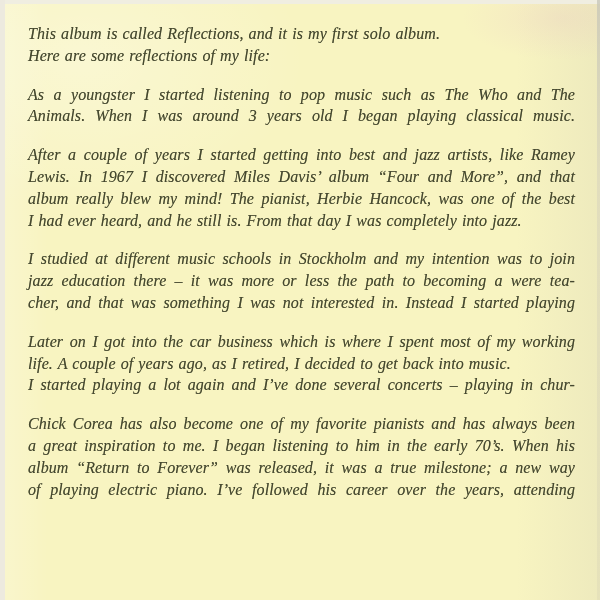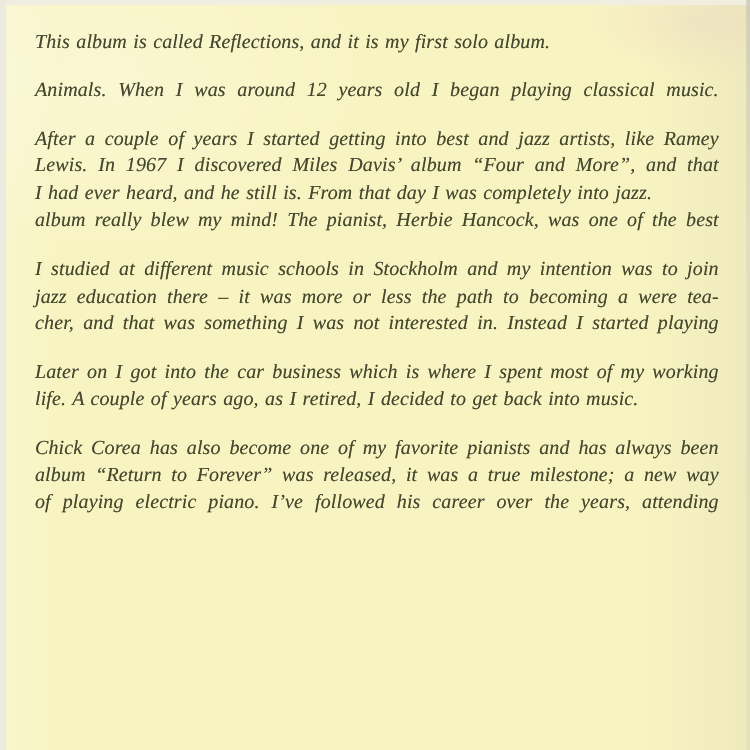--- a/index.html
+++ b/index.html
@@ -55,38 +55,42 @@
 </head>
 <body>
 
 <div class="page">
   <div class="edge-top"></div>
   <div class="edge-left"></div>
   <div class="edge-right"></div>
   <div class="text-block">
       <div class="paragraph">
         <div class="line">This album is called Reflections, and it is my first solo album.</div>
+        <div class="line">Here are some reflections of my life:</div>
       </div>
       <div class="paragraph">
-        <div class="line just">Animals. When I was around 12 years old I began playing classical music.</div>
+        <div class="line just">As a youngster I started listening to pop music such as The Who and The</div>
+        <div class="line just">Animals. When I was around 3 years old I began playing classical music.</div>
       </div>
       <div class="paragraph">
         <div class="line just">After a couple of years I started getting into best and jazz artists, like Ramey</div>
         <div class="line just">Lewis. In 1967 I discovered Miles Davis’ album “Four and More”, and that</div>
+        <div class="line just">album really blew my mind! The pianist, Herbie Hancock, was one of the best</div>
         <div class="line">I had ever heard, and he still is. From that day I was completely into jazz.</div>
-        <div class="line just">album really blew my mind! The pianist, Herbie Hancock, was one of the best</div>
       </div>
       <div class="paragraph">
         <div class="line just">I studied at different music schools in Stockholm and my intention was to join</div>
         <div class="line just">jazz education there – it was more or less the path to becoming a were tea-</div>
         <div class="line just">cher, and that was something I was not interested in. Instead I started playing</div>
       </div>
       <div class="paragraph">
         <div class="line just">Later on I got into the car business which is where I spent most of my working</div>
         <div class="line">life. A couple of years ago, as I retired, I decided to get back into music.</div>
+        <div class="line just">I started playing a lot again and I’ve done several concerts – playing in chur-</div>
       </div>
       <div class="paragraph">
         <div class="line just">Chick Corea has also become one of my favorite pianists and has always been</div>
+        <div class="line just">a great inspiration to me. I began listening to him in the early 70’s. When his</div>
         <div class="line just">album “Return to Forever” was released, it was a true milestone; a new way</div>
         <div class="line just">of playing electric piano. I’ve followed his career over the years, attending</div>
       </div>
     </div>
 </div>
 
 </body></html>

